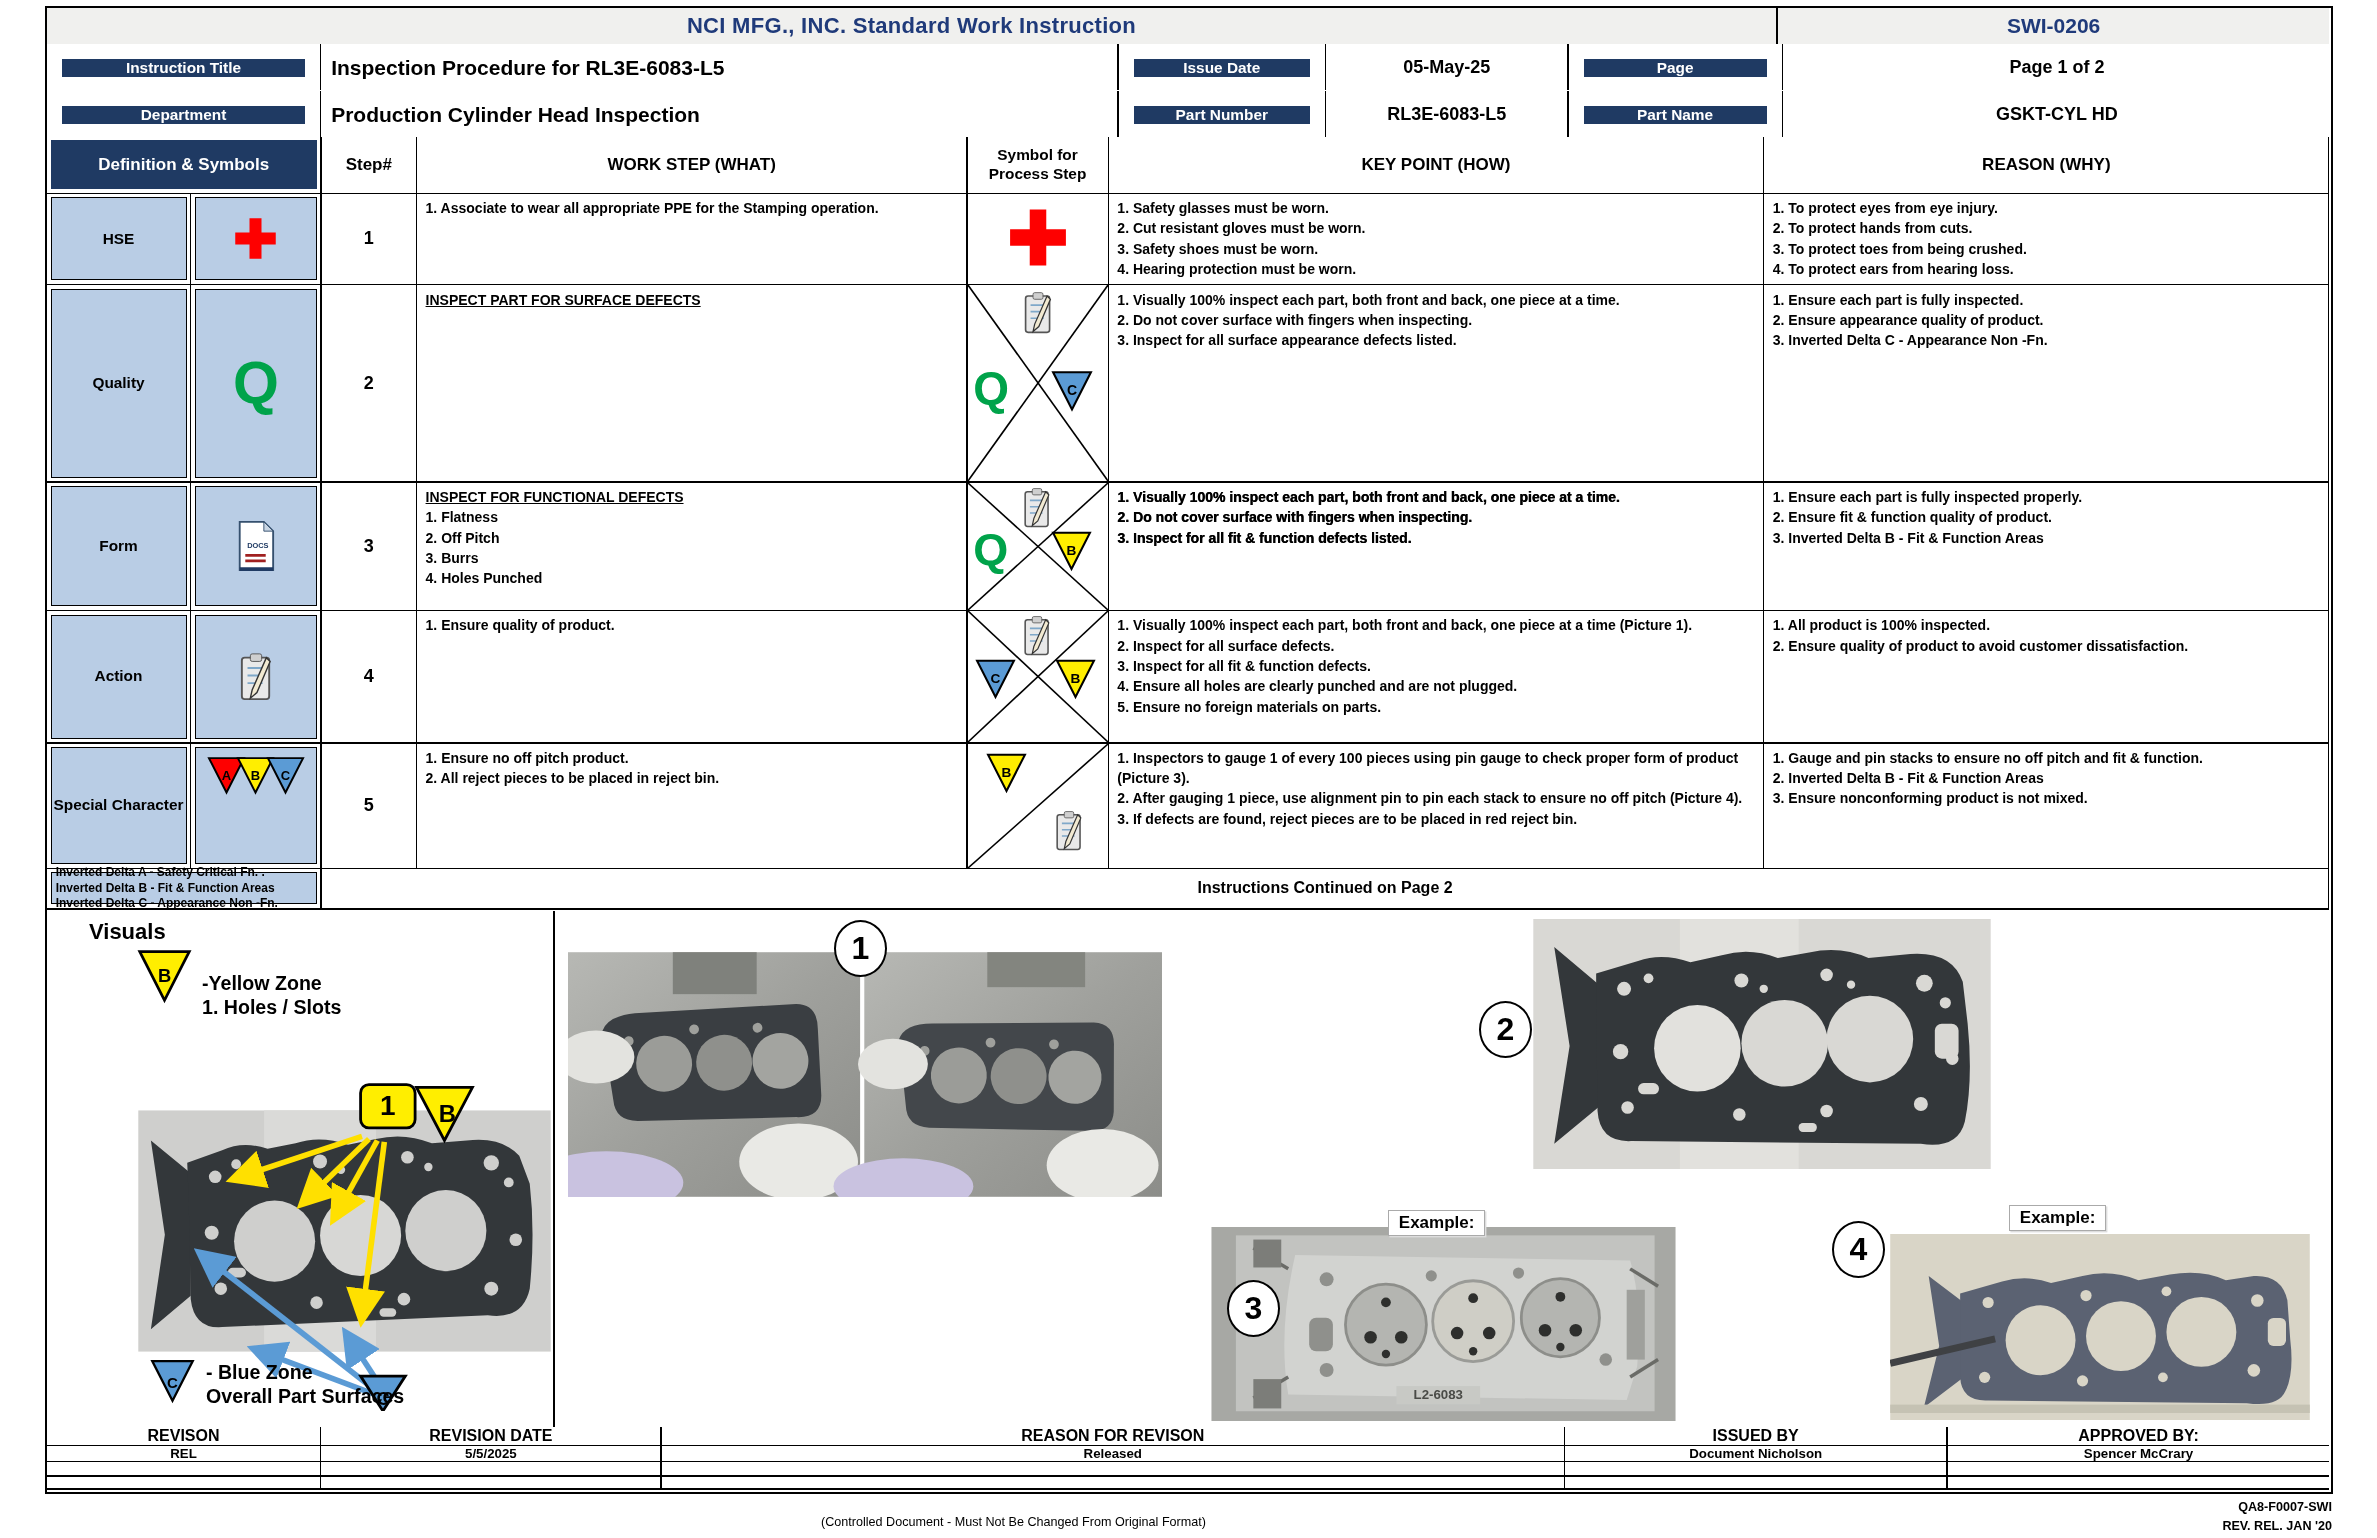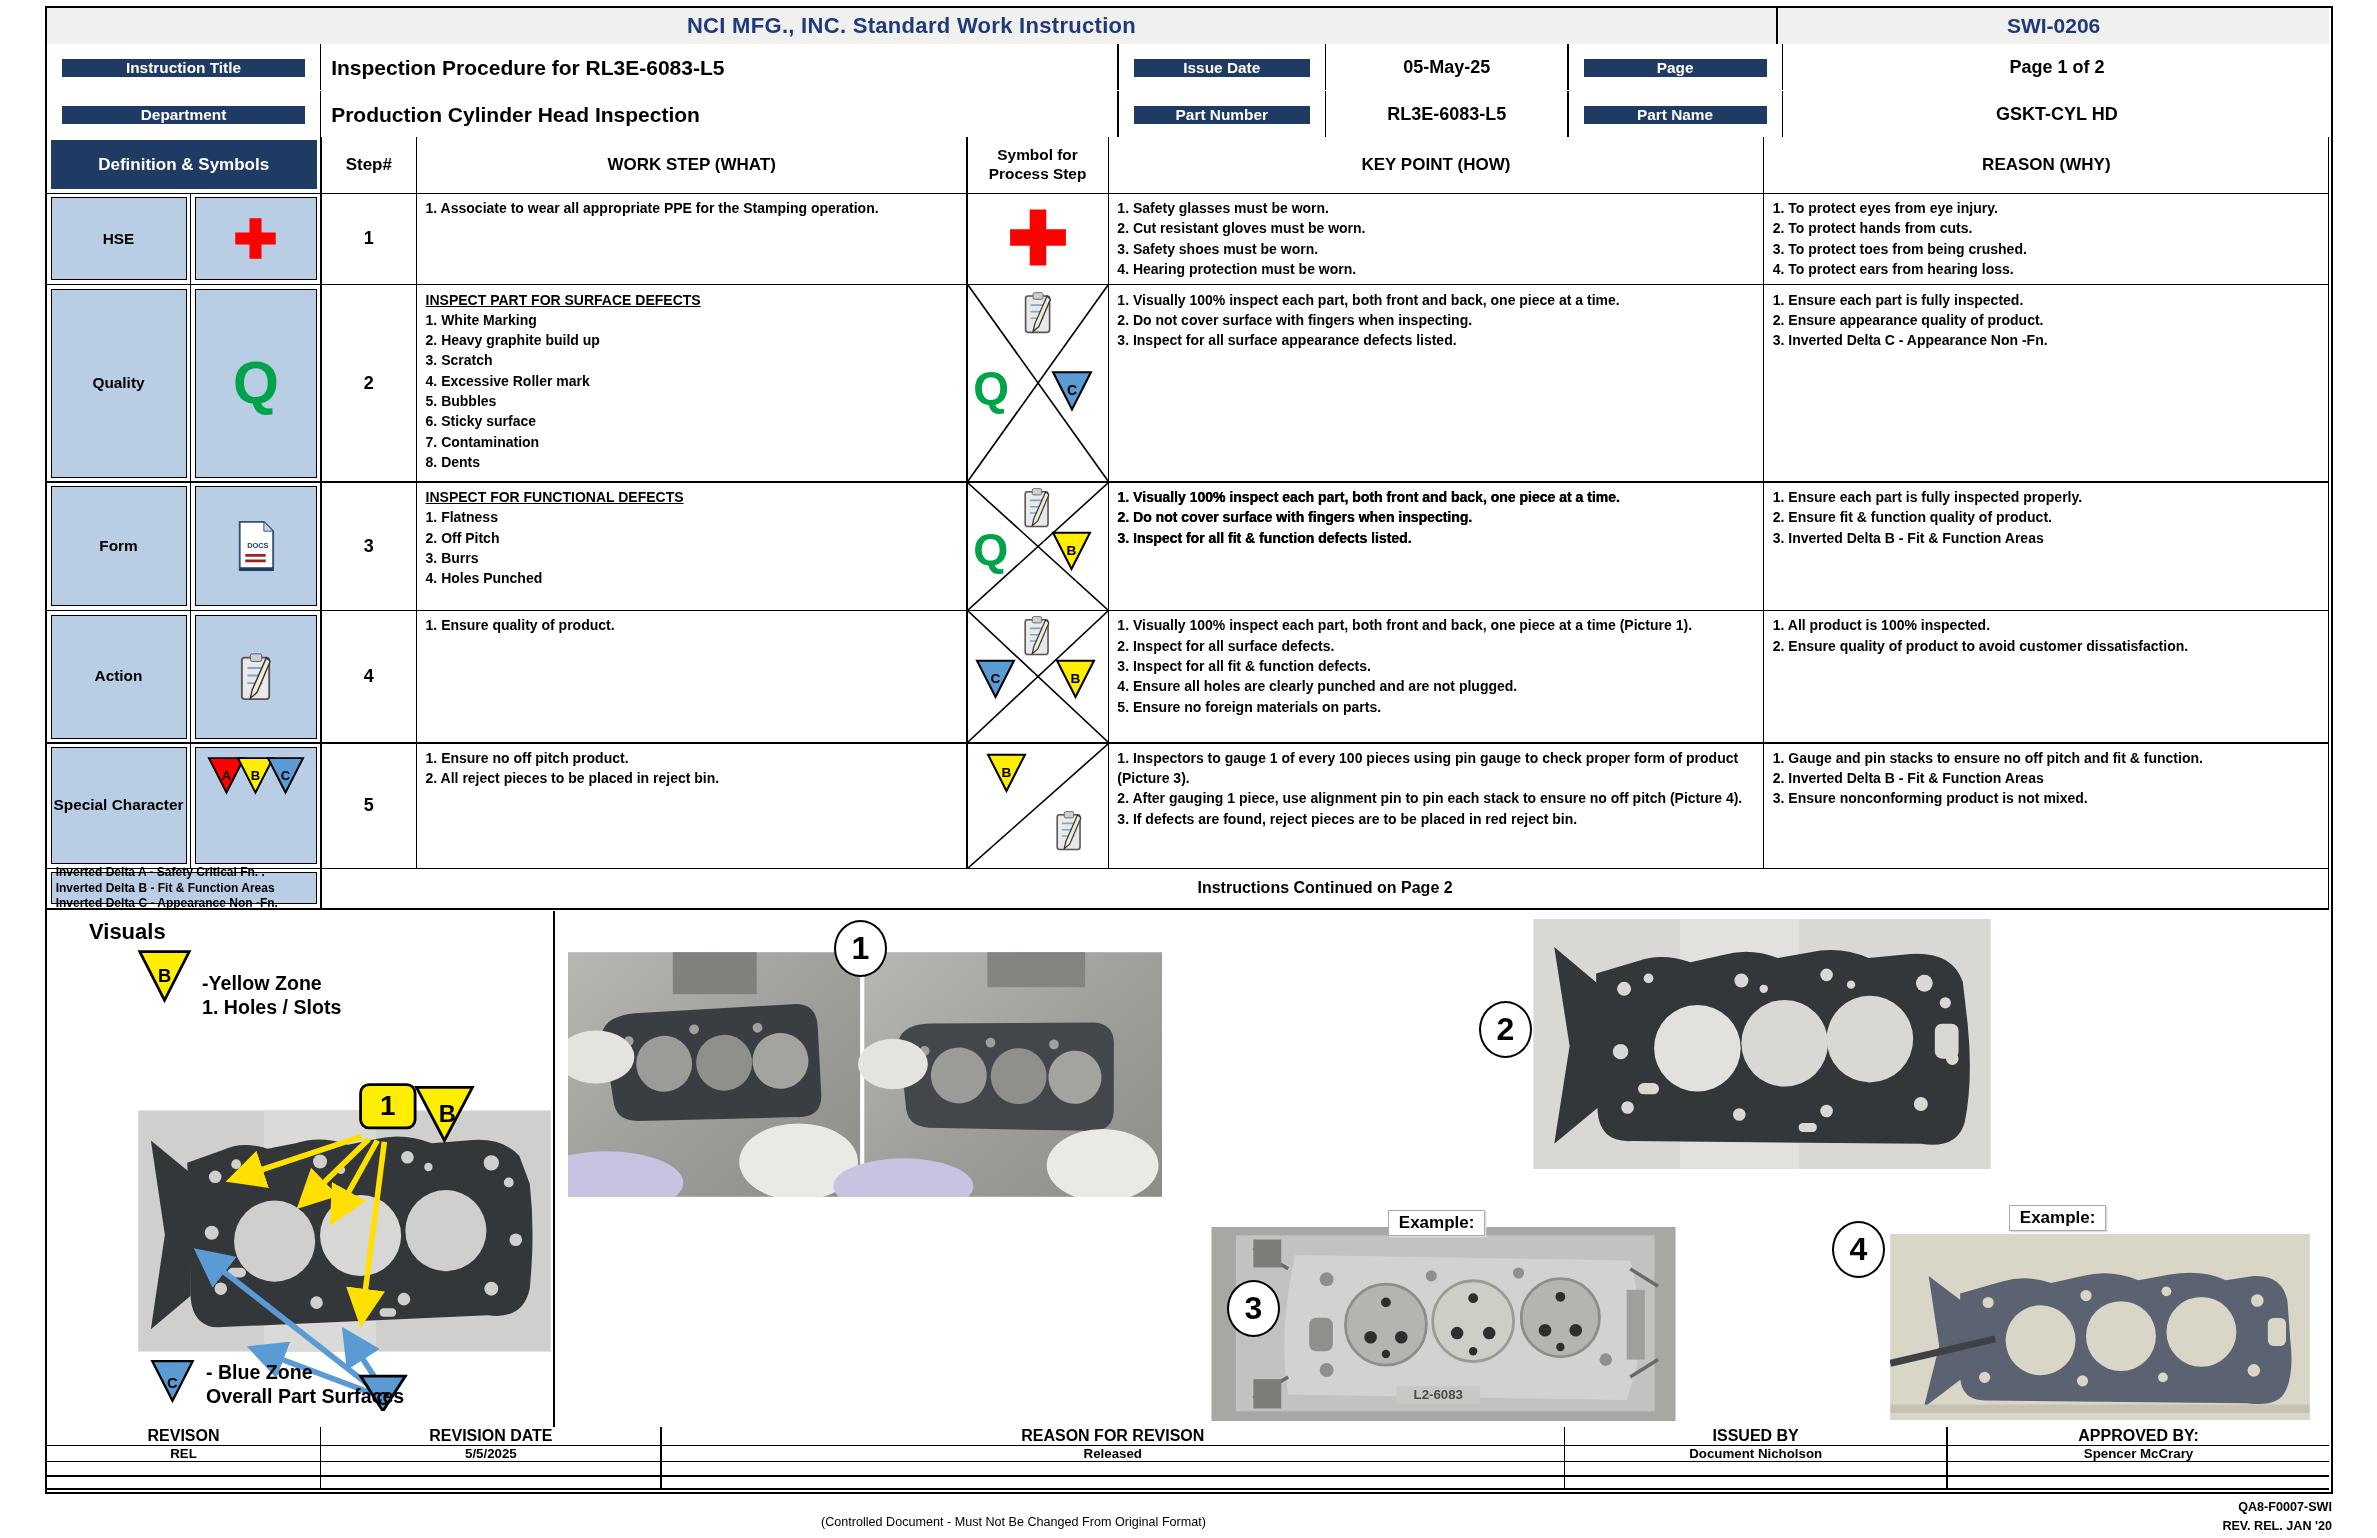--- a/index.html
+++ b/index.html
@@ -164,30 +164,20 @@
         <div class="bluebox">Quality</div>
       </div>
     <div class="defc">
         <div class="bluebox">
           <span class="qsym" style="font-size:59px;">Q</span>
         </div>
       </div>
     <div class="stepc">2</div>
     <div class="body-cell">
       <div class="wtitle">INSPECT PART FOR SURFACE DEFECTS</div>
-      <div>
-          <div>1. White Marking</div>
-          <div>2. Heavy graphite build up</div>
-          <div>3. Scratch</div>
-          <div>4. Excessive Roller mark</div>
-          <div>5. Bubbles</div>
-          <div>6. Sticky surface</div>
-          <div>7. Contamination</div>
-          <div>8. Dents</div>
-        </div>
     </div>
     <div class="xcell">
       <svg class="diag" viewBox="0 0 100 100" preserveAspectRatio="none">
         <line x1="0" y1="0" x2="100" y2="100" stroke="#000" stroke-width="1.6" vector-effect="non-scaling-stroke"></line>
         <line x1="100" y1="0" x2="0" y2="100" stroke="#000" stroke-width="1.6" vector-effect="non-scaling-stroke"></line>
       </svg>
       <svg class="icon" style="left:53px;top:5.6px;" width="34" height="43" viewBox="0 0 40 52">
         <rect x="5" y="6" width="29" height="44" rx="3" fill="#e9e9e9" stroke="#555" stroke-width="2"></rect>
         <rect x="14" y="2" width="12" height="8" rx="2" fill="#cfcfcf" stroke="#555"></rect>
         <path d="M11 17 h16 M11 25 h16 M11 33 h16" stroke="#7fa8c9" stroke-width="2"></path>

